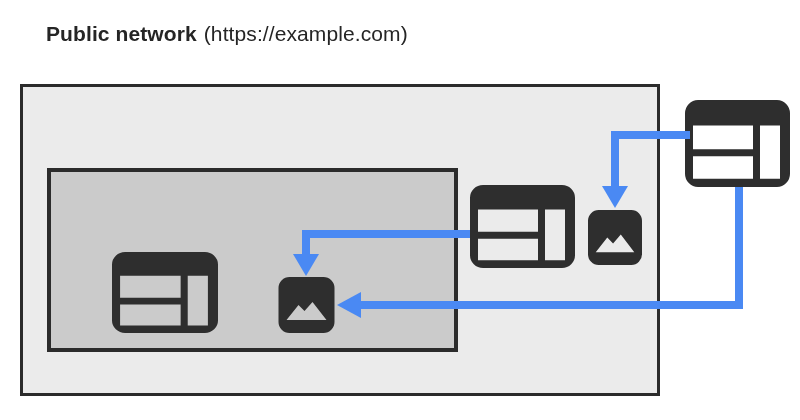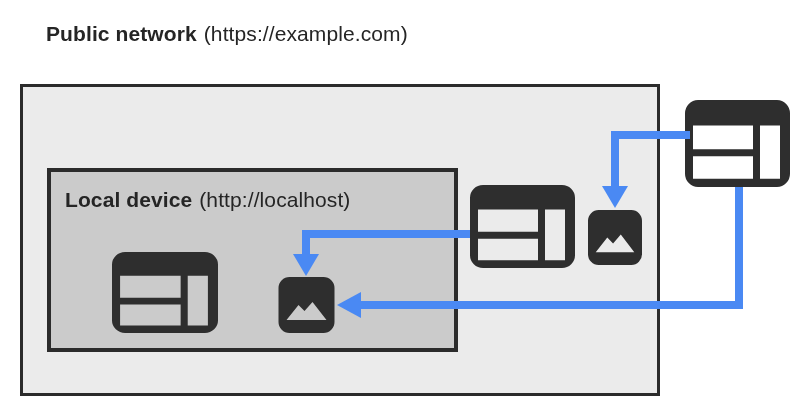--- a/index.html
+++ b/index.html
@@ -43,23 +43,20 @@
 
 <div class="canvas">
 
   <div class="zone-label" style="left:46px;top:22px;">
     <span class="name">Public network</span><span class="url">(https://example.com)</span>
   </div>
 
   <div class="box private-box"></div>
 
   <div class="box local-box"></div>
-  <div class="zone-label" style="left:65px;top:188px;">
-    <span class="name">Local device</span><span class="url">(http://localhost)</span>
-  </div>
 
   <svg class="icon" style="left:112px;top:252px;" width="106" height="81" viewBox="0 0 105 85" preserveAspectRatio="none">
     <path fill-rule="evenodd" d="M13 0 H92 A13 13 0 0 1 105 13 V72 A13 13 0 0 1 92 85 H13 A13 13 0 0 1 0 72 V13 A13 13 0 0 1 13 0 Z
       M8 25 H68 V48 H8 Z M8 55 H68 V77 H8 Z M75 25 H95 V77 H75 Z"></path>
   </svg>
 
   <svg class="icon" style="left:278px;top:277px;" width="57" height="56" viewBox="0 0 56 56">
     <path fill-rule="evenodd" d="M11 0 H45 A11 11 0 0 1 56 11 V45 A11 11 0 0 1 45 56 H11 A11 11 0 0 1 0 45 V11 A11 11 0 0 1 11 0 Z
       M8 43 L20 28 L26 34 L34 25 L48 43 Z"></path>
   </svg>

